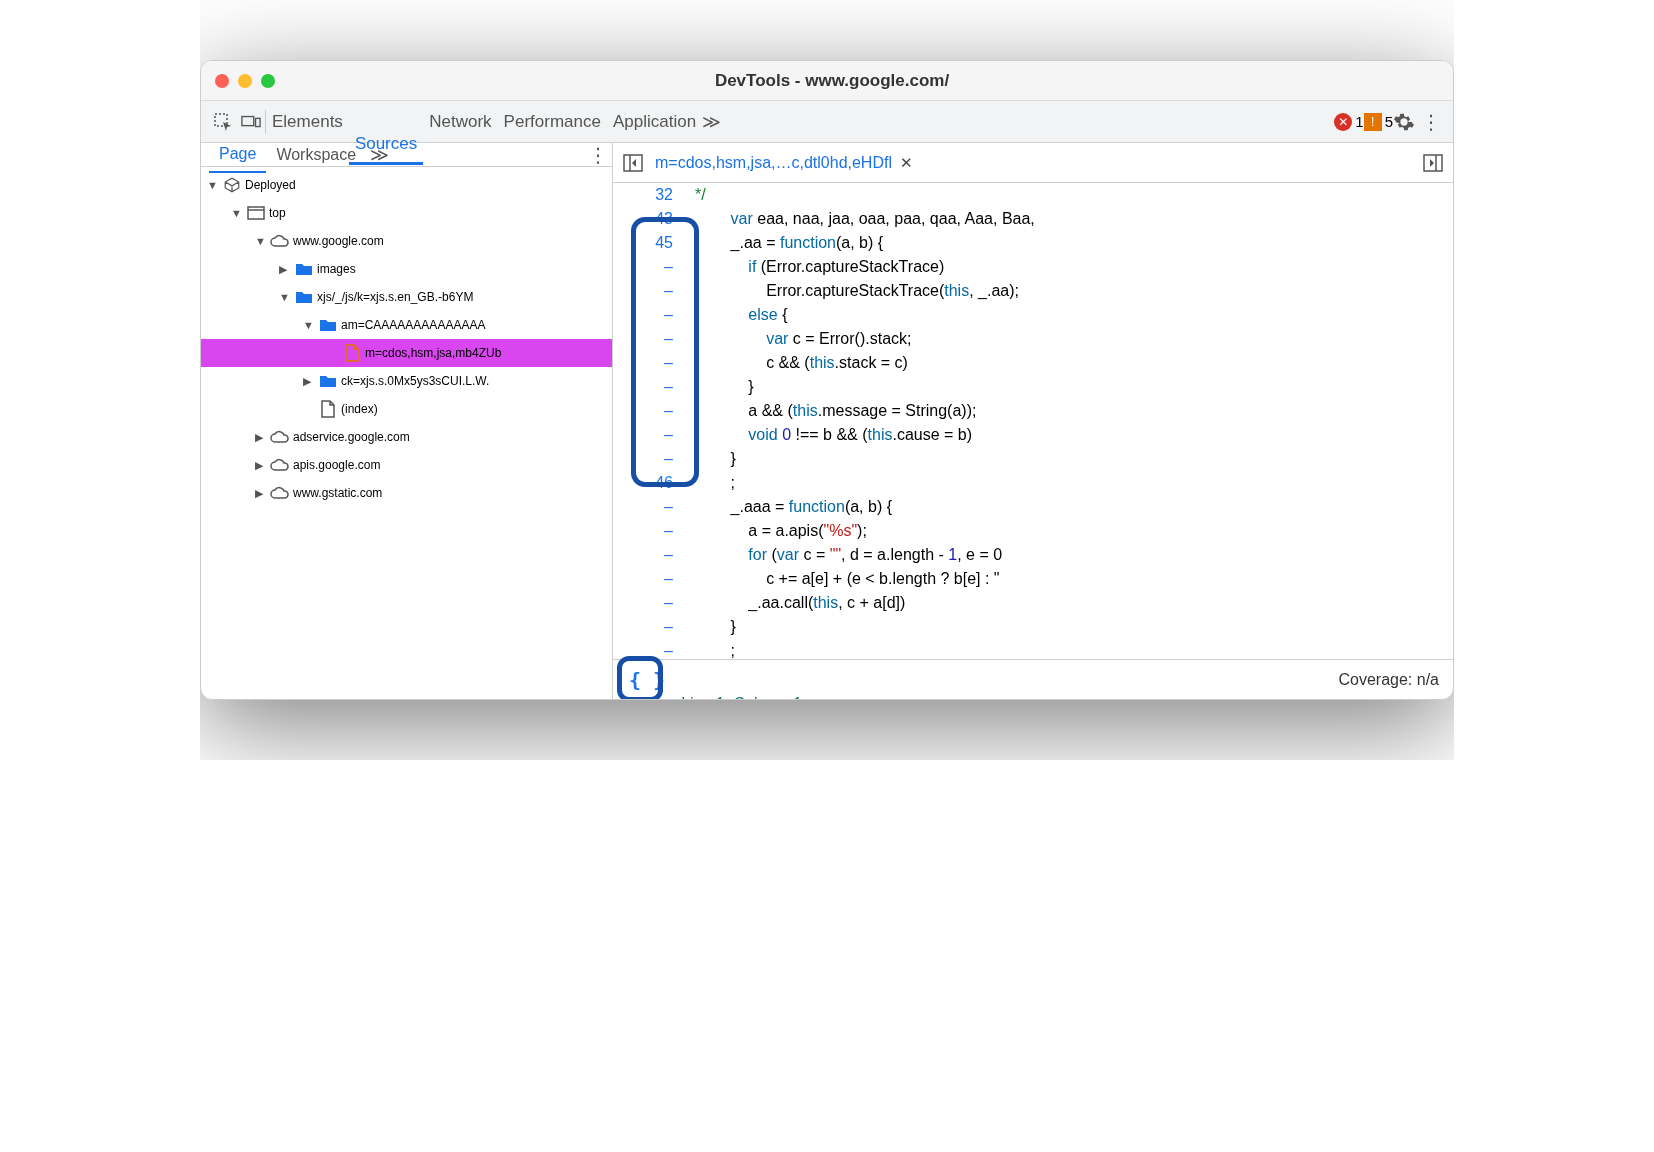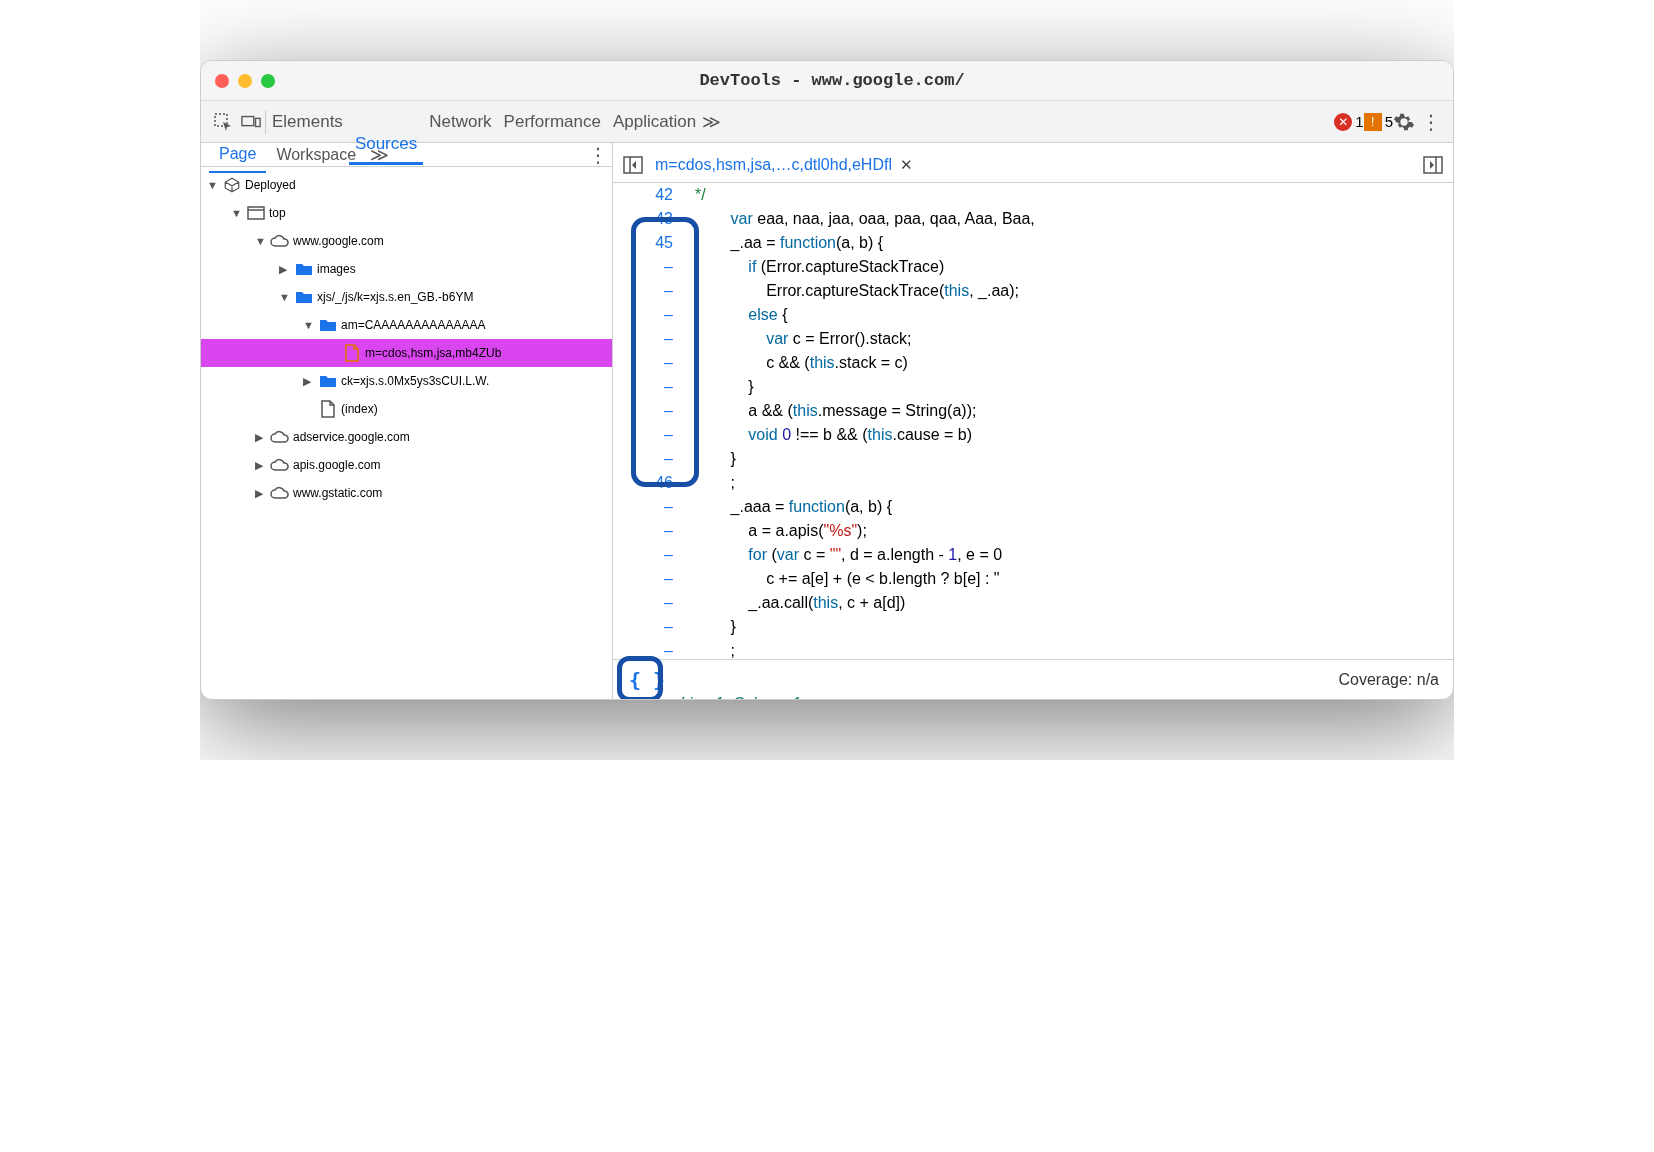--- a/index.html
+++ b/index.html
@@ -3,21 +3,21 @@
 <meta charset="utf-8">
 <style>
 * { box-sizing: border-box; margin: 0; padding: 0; font-family: -apple-system, "Helvetica Neue", Arial, sans-serif; }
 body { background: #fff; width: 1254px; margin: 0 auto; }
 .window { width: 1254px; border: 1px solid #ccc; border-radius: 12px; overflow: hidden; margin: 60px auto; box-shadow: 0 25px 100px rgba(0,0,0,0.5); background: #fff; }
 
 .titlebar { height: 40px; display: flex; align-items: center; background: #f5f5f5; border-bottom: 1px solid #ddd; padding: 0 14px; }
 .traffic { display: flex; gap: 9px; }
 .tl { width: 14px; height: 14px; border-radius: 50%; }
 .tl.r { background: #ff5f57; } .tl.y { background: #febc2e; } .tl.g { background: #28c840; }
-.title { flex: 1; text-align: center; font-weight: 600; font-size: 17px; color: #333; font-family: Liberation Mono, monospace; }
+.title { flex: 1; text-align: center; font-weight: 600; font-size: 17px; color: #333; }
 
 .tabbar { height: 42px; display: flex; align-items: center; padding: 0 8px; border-bottom: 1px solid #d0d0d0; background: #f1f3f4; }
 .tool-icon { width: 28px; padding: 4px; color: #555; font-size: 18px; display:flex; align-items:center; justify-content:center; }
 .tab { font-size: 17px; color: #555; padding: 8px 6px; cursor: pointer; }
 .tab.active { color: #1a73e8; border-bottom: 3px solid #1a73e8; margin-top: 47px; }
 .more { font-size: 18px; color: #555; }
 .spacer { flex: 1; }
 .badge { display: flex; align-items: center; gap: 3px; font-size: 15px; }
 .badge .err { width:18px; height:18px; border-radius:50%; background:#d93025; color:#fff; display:flex; align-items:center; justify-content:center; font-size:12px; }
 .badge .warn { width:18px; height:18px; background:#e37400; color:#fff; display:flex; align-items:center; justify-content:center; font-size:12px; }
@@ -32,21 +32,21 @@
 .tree { flex: 1; overflow: auto; padding: 4px 0; font-size: 12px; }
 .tree-item { display: flex; align-items: center; height: 28px; padding-left: 6px; white-space: nowrap; overflow: hidden; cursor: pointer; }
 .tree-item.selected { background: #d946ef; }
 .tri { width: 14px; font-size: 11px; color: #555; display:inline-block; }
 .tri::before { content: "▶"; display:inline-block; }
 .tri.open::before { content: "▼"; }
 .tree-icon { width: 22px; display:inline-flex; align-items:center; justify-content:center; }
 .tree-item span.lbl { margin-left: 2px; }
 
 .editor { flex: 1; display: flex; flex-direction: column; min-width: 0; }
-.file-tabs { height: 40px; display: flex; align-items: flex-end; border-bottom: 1px solid #d0d0d0; padding: 8px 6px; gap: 8px; }
+.file-tabs { height: 40px; display: flex; align-items: center; border-bottom: 1px solid #d0d0d0; padding: 16px 6px; gap: 8px; }
 .panel-icon { color: #555; font-size: 18px; padding: 0 4px; }
 .file-tab { color: #1a73e8; font-size: 16px; display:flex; align-items:center; gap:8px; }
 .file-tab .x { color:#444; cursor:pointer; font-size:15px; }
 .right-panel-icon { margin-left: auto; }
 
 .code-area { flex: 1; display: flex; overflow: hidden; font-family: "Menlo", "Consolas", monospace; font-size: 16px; }
 .gutter-wrap { position: relative; }
 .gutter { width: 70px; text-align: right; padding-right: 10px; color: #1a73e8; user-select: none; line-height: 24px; padding-top: 0; }
 .gutter div { height: 24px; }
 .gutter .dash { color: #1a73e8; }
@@ -260,21 +260,21 @@
               <rect x="1" y="1" width="18" height="16" fill="none" stroke="#555" stroke-width="1.5"></rect>
               <line x1="13" y1="1" x2="13" y2="17" stroke="#555" stroke-width="1.5"></line>
               <path d="M7 5 L11 9 L7 13" fill="#555"></path>
             </svg>
         </div>
       </div>
 
       <div class="code-area">
         <div class="gutter-wrap">
           <div class="gutter">
-            <div>42</div>
+            <div>32</div>
               <div>43</div>
               <div>45</div>
             <div class="dash">–</div>
               <div class="dash">–</div>
               <div class="dash">–</div>
             <div class="dash">–</div>
               <div class="dash">–</div>
               <div class="dash">–</div>
             <div class="dash">–</div>
               <div class="dash">–</div>

